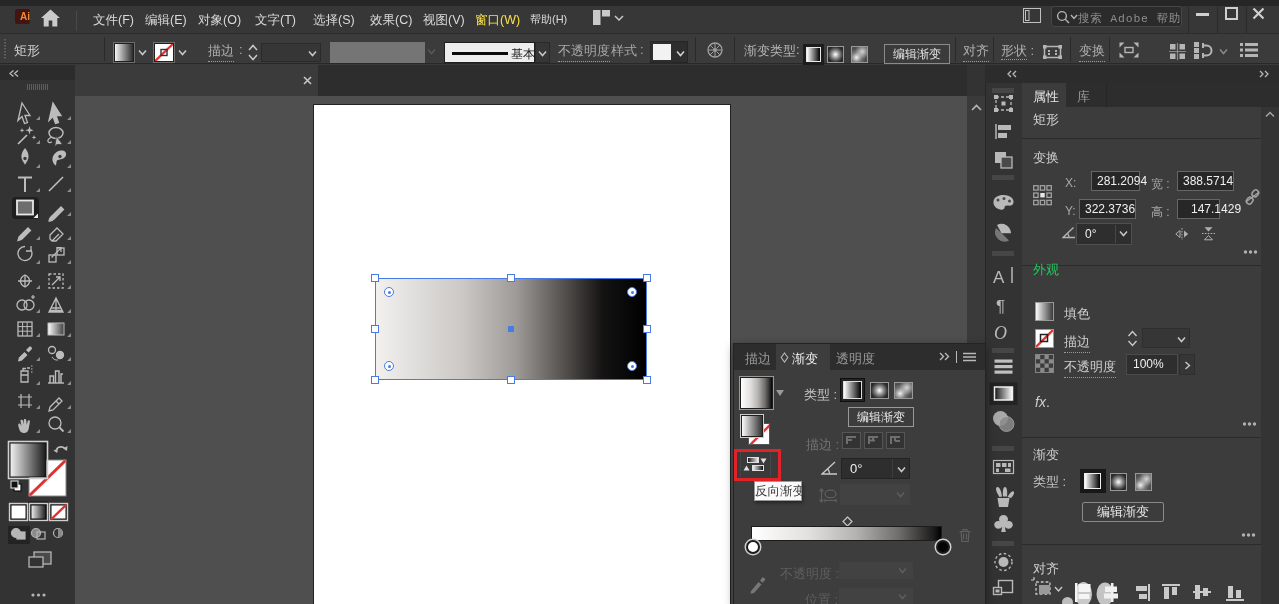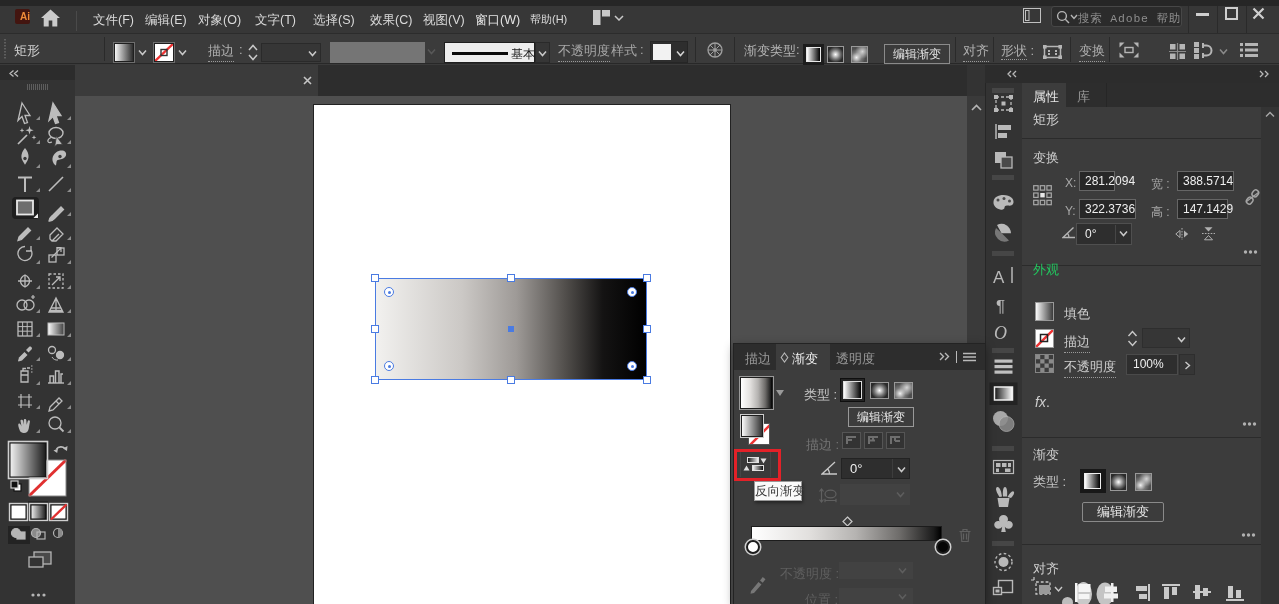--- a/index.html
+++ b/index.html
@@ -21,21 +21,21 @@
       <path d="M10.5 1.5 L20 10 h-2.7 v8.5 h-5 v-6 h-3.6 v6 h-5 V10 H1 Z" fill="#cacaca"></path>
     </svg>
   <div class="sep" style="left:76px;top:5px;height:20px;background:#4a4a4a"></div>
   <div class="lbl" style="left:93px;top:6px;color:#dadada;font-size:12.5px">文件(F)</div>
   <div class="lbl" style="left:145px;top:6px;color:#dadada;font-size:12.5px">编辑(E)</div>
   <div class="lbl" style="left:198px;top:6px;color:#dadada;font-size:12.5px">对象(O)</div>
   <div class="lbl" style="left:255px;top:6px;color:#dadada;font-size:12.5px">文字(T)</div>
   <div class="lbl" style="left:313px;top:6px;color:#dadada;font-size:12.5px">选择(S)</div>
   <div class="lbl" style="left:370px;top:6px;color:#dadada;font-size:12.5px">效果(C)</div>
   <div class="lbl" style="left:423px;top:6px;color:#dadada;font-size:12.5px">视图(V)</div>
-  <div class="lbl" style="left:475px;top:6px;color:#e5e5e5;font-size:12.5px">窗口(W)</div>
+  <div class="lbl" style="left:475px;top:6px;color:#fde047;font-size:12.5px">窗口(W)</div>
   <div class="lbl" style="left:530px;top:6px;color:#dadada;font-size:11px">帮助(H)</div>
   <svg class="abs" style="left:593px;top:4px" width="17" height="15" viewBox="0 0 17 15">
       <rect x="0" y="0" width="7.5" height="15" fill="#c9c9c9"></rect>
       <rect x="9" y="0" width="8" height="6.5" fill="#c9c9c9"></rect>
     </svg>
   <svg class="abs" style="left:614px;top:9px" width="10" height="6" viewBox="0 0 10 6">
       <path d="M1 1 L5 5 L9 1" stroke="#c9c9c9" stroke-width="1.5" fill="none"></path>
     </svg>
 
   <svg class="abs" style="left:1023px;top:2px" width="18" height="15" viewBox="0 0 18 15">
@@ -526,27 +526,27 @@
         <rect x="13.9" y="0.7" width="4.4" height="4.4"></rect>
       <rect x="0.7" y="8" width="4.4" height="4.4"></rect>
         <rect x="13.9" y="8" width="4.4" height="4.4"></rect>
       <rect x="0.7" y="15.3" width="4.4" height="4.4"></rect>
         <rect x="7.3" y="15.3" width="4.4" height="4.4"></rect>
         <rect x="13.9" y="15.3" width="4.4" height="4.4"></rect>
     </g>
     <rect x="7.3" y="8" width="4.4" height="4.4" fill="#e8e8e8"></rect>
   </svg>
   <div class="abs" style="left:43px;top:93px;color:#a8a8a8;font-size:12px">X:</div>
-  <div class="fieldbox" style="left:57px;top:88px;width:36px;height:20px;line-height:18px;padding-left:5px">281.2094</div>
+  <div class="fieldbox" style="left:69px;top:88px;width:49px;height:20px;line-height:18px;padding-left:5px">281.2094</div>
   <div class="abs" style="left:129px;top:93px;color:#a8a8a8;font-size:12px">宽 :</div>
   <div class="fieldbox" style="left:155px;top:88px;width:57px;height:20px;line-height:18px;padding-left:5px">388.5714</div>
   <div class="abs" style="left:43px;top:121px;color:#a8a8a8;font-size:12px">Y:</div>
   <div class="fieldbox" style="left:57px;top:116px;width:57px;height:20px;line-height:18px;padding-left:5px">322.3736</div>
   <div class="abs" style="left:129px;top:121px;color:#a8a8a8;font-size:12px">高 :</div>
-  <div class="fieldbox" style="left:155px;top:116px;width:51px;height:20px;line-height:18px;padding-left:5px">147.1429</div>
+  <div class="fieldbox" style="left:155px;top:116px;width:43px;height:20px;line-height:18px;padding-left:13px">147.1429</div>
 
   <svg class="abs" style="left:222px;top:105px" width="17" height="18" viewBox="0 0 17 18">
       <g stroke="#a5a5a5" stroke-width="1.5" fill="none" transform="rotate(38 8.5 9)">
         <rect x="5.7" y="0.8" width="5.6" height="7.2" rx="2.8"></rect>
         <rect x="5.7" y="10" width="5.6" height="7.2" rx="2.8"></rect>
       </g>
       <path d="M2.5 13.5 L14.5 4.5" stroke="#a5a5a5" stroke-width="1.2"></path>
     </svg>
 
   <svg class="abs" style="left:40px;top:142px" width="14" height="14" viewBox="0 0 14 14">

